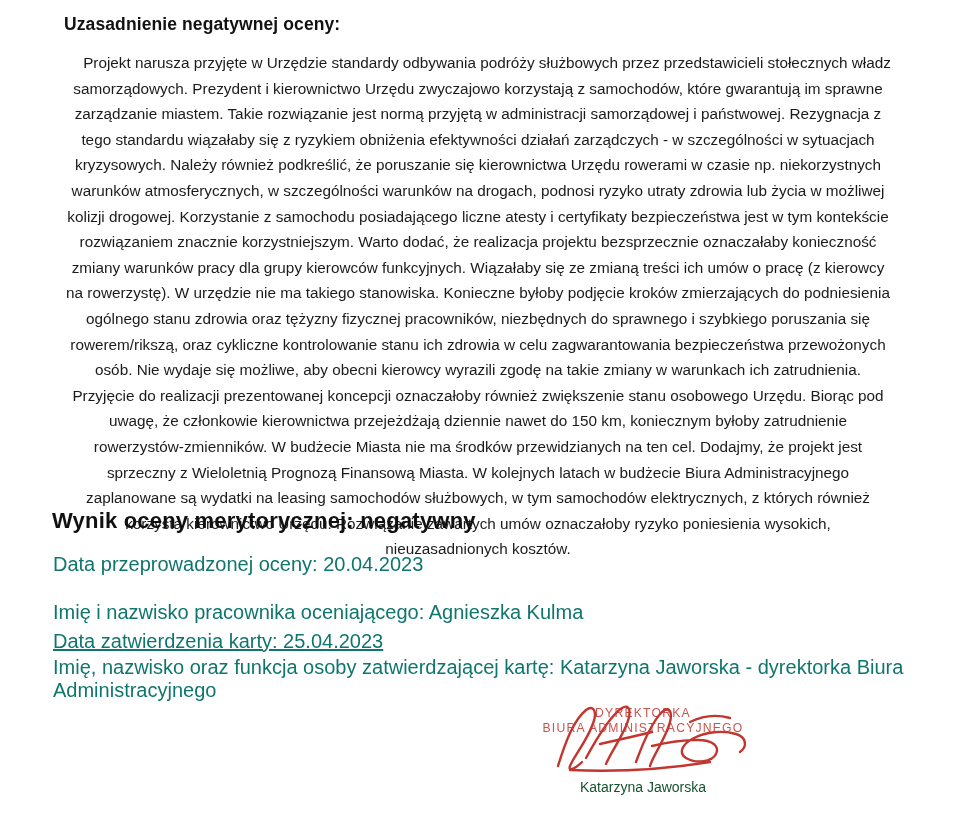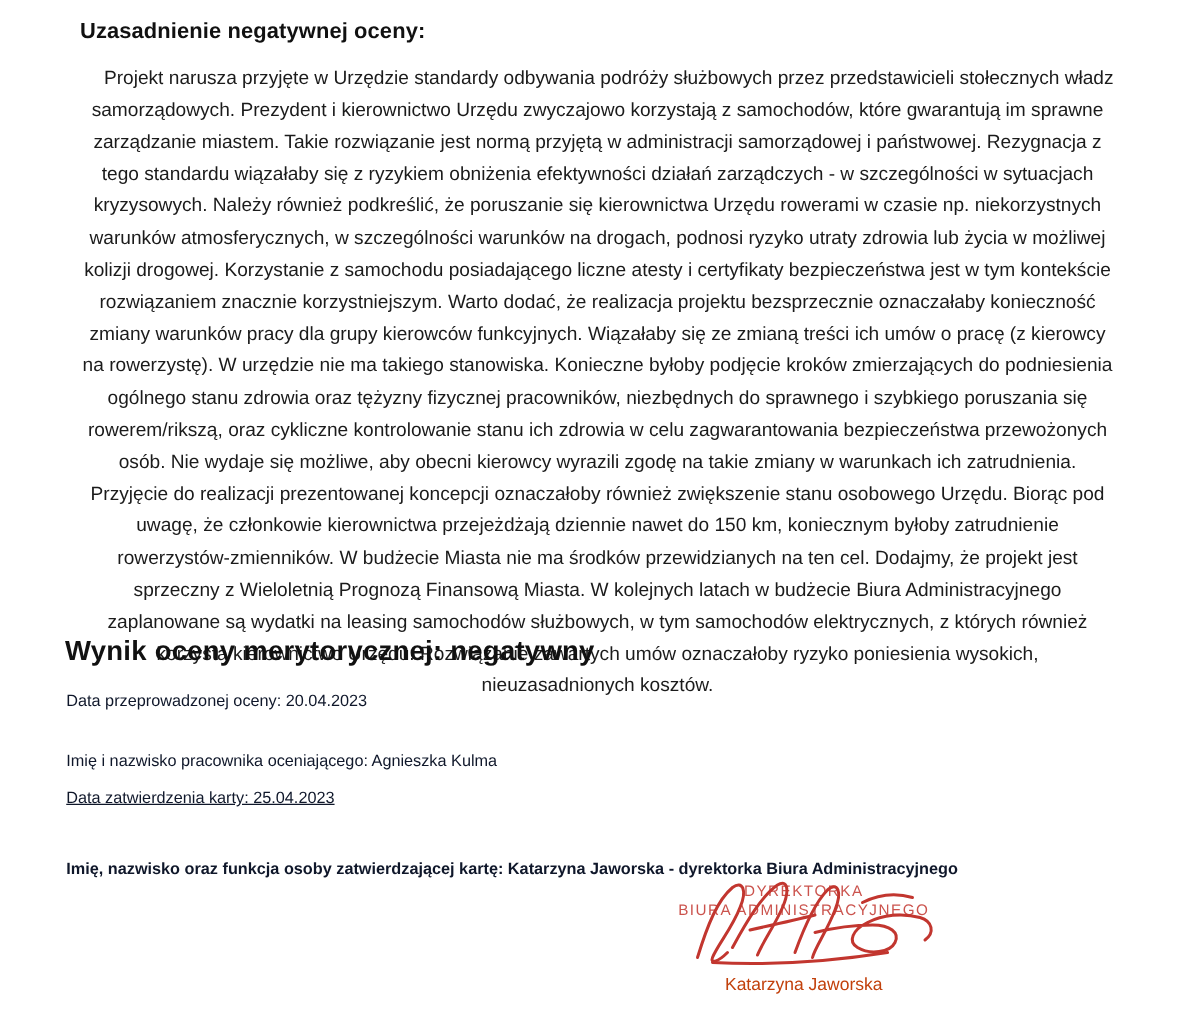--- a/index.html
+++ b/index.html
@@ -48,27 +48,27 @@
     top: 508px;
     font-size: 22px;
     font-weight: bold;
     color: #111111;
     letter-spacing: 0.2px;
     text-align: right;
   }
   .meta-line {
     position: absolute;
     left: 53px;
-    font-size: 13px;
-    color: #0f172a;
+    font-size: 20px;
+    color: #0f766e;
   }
   .meta-1 { top: 553px; }
   .meta-2 { top: 601px; }
   .meta-3 { top: 630px; text-decoration: underline; }
-  .meta-4 { top: 687px; font-weight: bold; }
+  .meta-4 { top: 656px; }
 
   .stamp {
     position: absolute;
     left: 528px;
     top: 706px;
     width: 230px;
     text-align: center;
     color: #c2362f;
     font-size: 12.2px;
     letter-spacing: 1.2px;
@@ -85,21 +85,21 @@
   .signature-wrap svg {
     display: block;
   }
   .signature-name {
     position: absolute;
     left: 528px;
     top: 779px;
     width: 230px;
     text-align: center;
     font-size: 14px;
-    color: #c2410c;
+    color: #14532d;
   }
   .top-rule {
     position: absolute;
     left: 0;
     top: 0;
     width: 955px;
     height: 1px;
     background: #ffffff;
   }
 </style>

